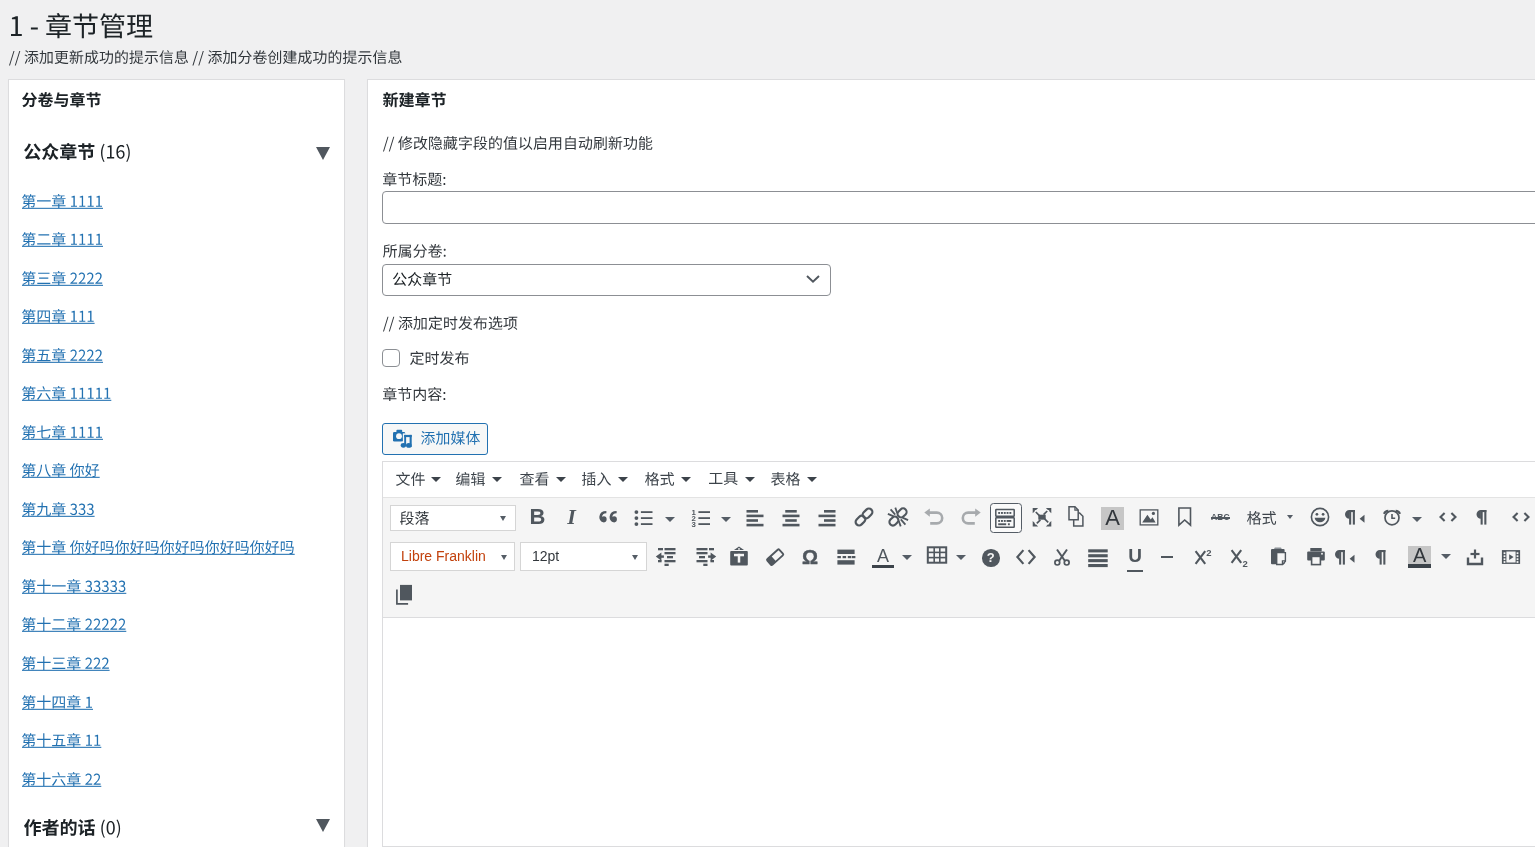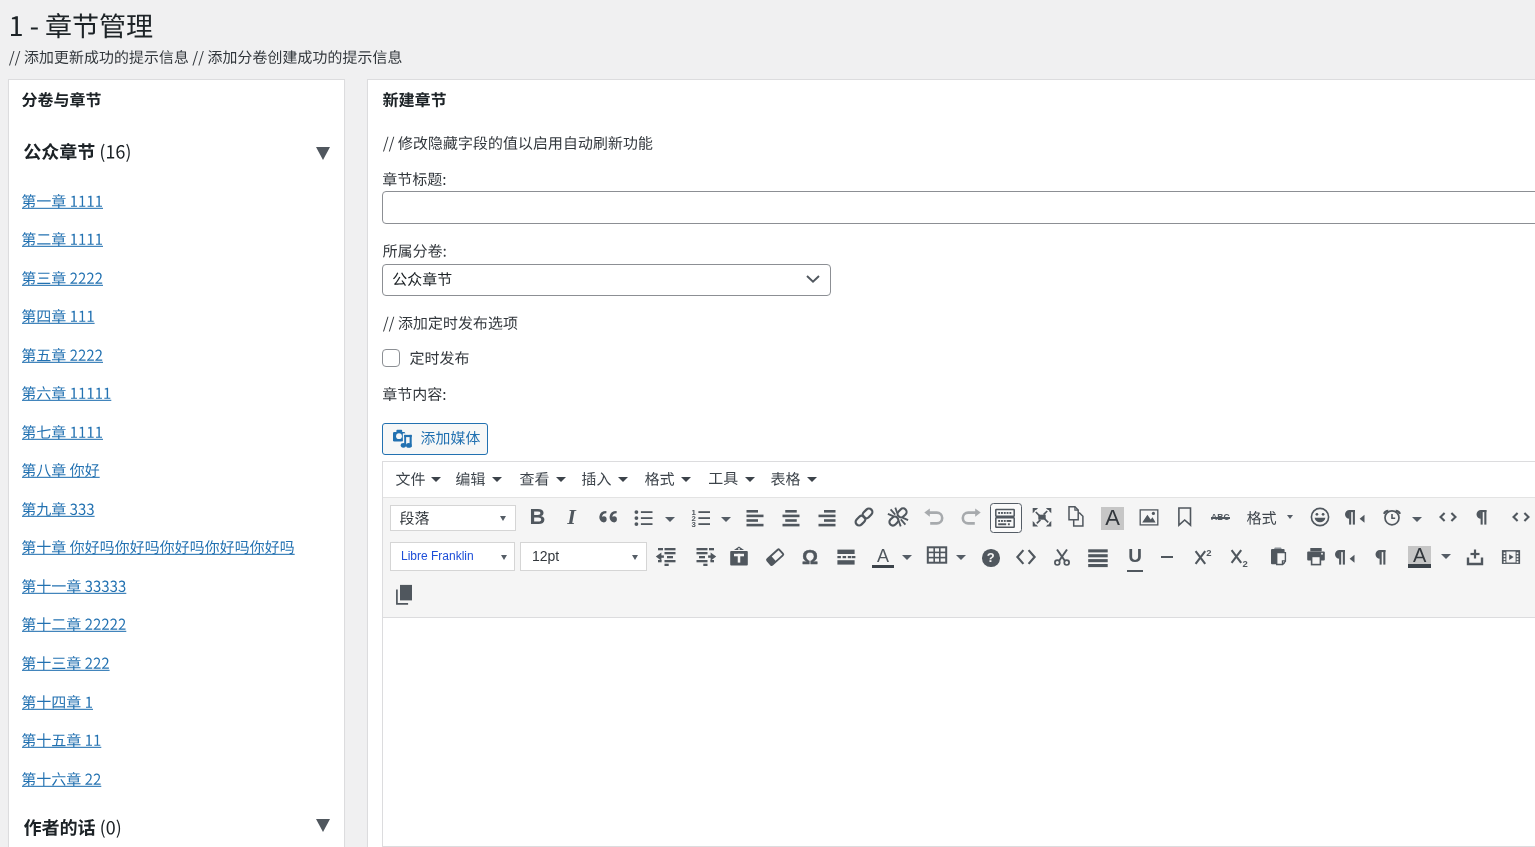--- a/index.html
+++ b/index.html
@@ -429,21 +429,21 @@
     <rect x="8.6" y="5" width="2.1" height="14.6" fill="#50575e"></rect>
     <rect x="12.3" y="5" width="2.1" height="14.6" fill="#50575e"></rect>
     <rect x="8.6" y="5" width="5.8" height="2.1" fill="#50575e"></rect>
     <path d="M8.9,4.9 A4.4,4.4 0 0 0 8.9,13.7 Z" fill="#50575e"></path>
   </svg>
 <svg style="position:absolute;left:1509.0px;top:505.0px" width="24" height="24" viewBox="0 0 24 24">
     <path d="M8.6,7.9 L4.5,12 8.6,16.1" fill="none" stroke="#50575e" stroke-width="2.1"></path>
     <path d="M15.4,7.9 L19.5,12 15.4,16.1" fill="none" stroke="#50575e" stroke-width="2.1"></path>
   </svg>
 <div class="lbox" style="left:389.5px;top:542px;width:125.7px;height:28.5px"></div>
-<span class="abs" style="left:401px;top:542.2px;line-height:28px;font-size:12px;color:#1d4ed8">Libre Franklin</span>
+<span class="abs" style="left:401px;top:542.2px;line-height:28px;font-size:14px;color:#c2410c">Libre Franklin</span>
 <div class="lcaret" style="left:500.5px;top:555.3px"></div>
 <div class="lbox" style="left:520.4px;top:542px;width:126.7px;height:28.5px"></div>
 <span class="abs" style="left:532px;top:542.2px;line-height:28px;font-size:14px;color:#32373c">12pt</span>
 <div class="lcaret" style="left:631.5px;top:555.3px"></div>
 <svg style="position:absolute;left:654.5px;top:545.0px" width="24" height="24" viewBox="0 0 24 24">
     <rect x="9.5" y="3" width="11" height="2.3" fill="#50575e"></rect>
     <rect x="9.5" y="7" width="11" height="2.3" fill="#50575e"></rect>
     <rect x="9.5" y="15" width="11" height="2.3" fill="#50575e"></rect>
     <rect x="12" y="11" width="6" height="2.3" fill="#50575e"></rect>
     <rect x="9.5" y="18.7" width="4.2" height="2.3" fill="#50575e"></rect>

